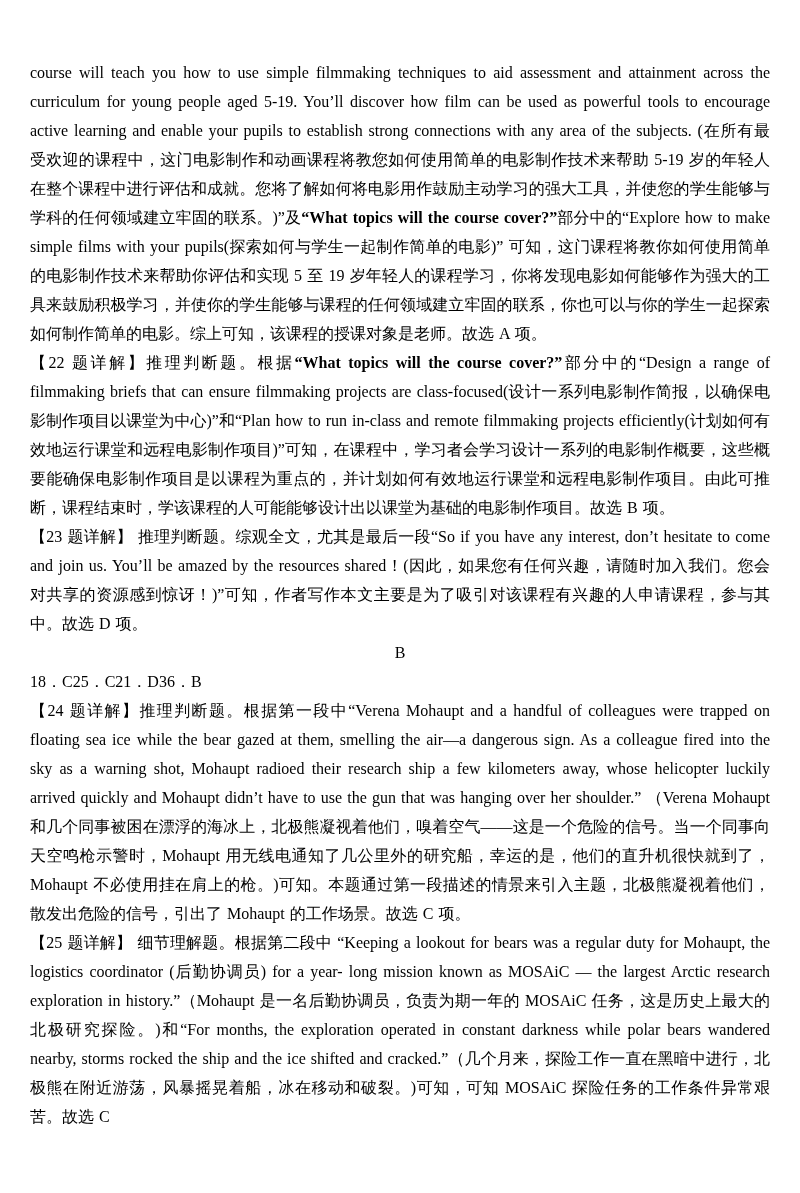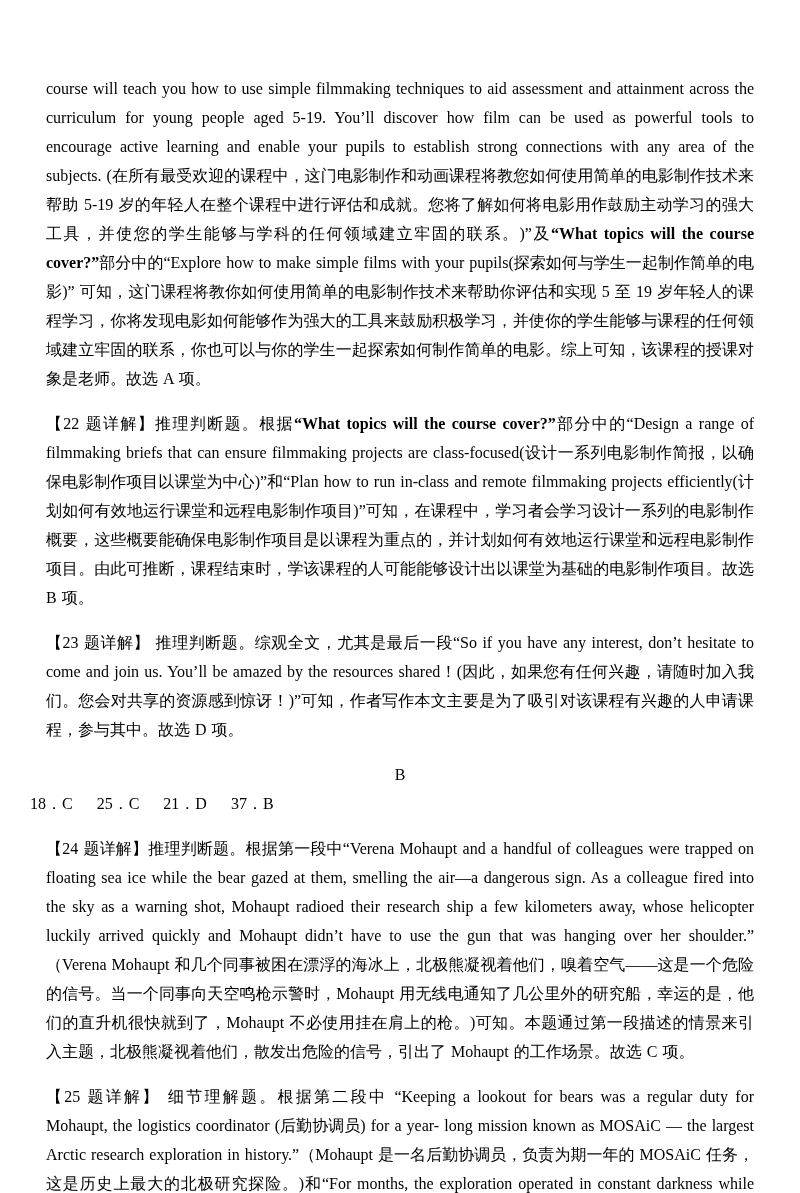--- a/index.html
+++ b/index.html
@@ -14,53 +14,52 @@
     box-sizing: border-box;
     padding: 58px 30px 0 30px;
     background: #ffffff;
     color: #000000;
     font-family: "Liberation Serif", "DejaVu Serif", serif;
     font-size: 16px;
     line-height: 29px;
     overflow: hidden;
   }
   p.para {
-    margin: 16px;
+    margin: 0;
     text-align: justify;
     text-justify: inter-ideograph;
     word-spacing: 1px;
   }
   .bold {
     font-weight: bold;
   }
   .section-heading {
     text-align: center;
     margin: 0;
   }
   .answers-line {
     margin: 0;
     text-align: left;
   }
   .answers-line span + span {
-    margin-left: 24px;
   }
 </style>
 </head>
 <body>
 
 <div class="page">
 
   <p class="para"><span>course will teach you how to use simple filmmaking techniques to aid assessment and attainment across the curriculum for young people aged 5-19. You’ll discover how film can be used as powerful tools to encourage active learning and enable your pupils to establish strong connections with any area of the subjects. (在所有最受欢迎的课程中，这门电影制作和动画课程将教您如何使用简单的电影制作技术来帮助 5-19 岁的年轻人在整个课程中进行评估和成就。您将了解如何将电影用作鼓励主动学习的强大工具，并使您的学生能够与学科的任何领域建立牢固的联系。)”及</span><span class="bold">“What topics will the course cover?”</span><span>部分中的“Explore how to make simple films with your pupils(探索如何与学生一起制作简单的电影)” 可知，这门课程将教你如何使用简单的电影制作技术来帮助你评估和实现 5 至 19 岁年轻人的课程学习，你将发现电影如何能够作为强大的工具来鼓励积极学习，并使你的学生能够与课程的任何领域建立牢固的联系，你也可以与你的学生一起探索如何制作简单的电影。综上可知，该课程的授课对象是老师。故选 A 项。</span></p>
 
   <p class="para"><span>【22 题详解】推理判断题。根据</span><span class="bold">“What topics will the course cover?”</span><span>部分中的“Design a range of filmmaking briefs that can ensure filmmaking projects are class-focused(设计一系列电影制作简报，以确保电影制作项目以课堂为中心)”和“Plan how to run in-class and remote filmmaking projects efficiently(计划如何有效地运行课堂和远程电影制作项目)”可知，在课程中，学习者会学习设计一系列的电影制作概要，这些概要能确保电影制作项目是以课程为重点的，并计划如何有效地运行课堂和远程电影制作项目。由此可推断，课程结束时，学该课程的人可能能够设计出以课堂为基础的电影制作项目。故选 B 项。</span></p>
 
   <p class="para"><span>【23 题详解】 推理判断题。综观全文，尤其是最后一段“So if you have any interest, don’t hesitate to come and join us. You’ll be amazed by the resources shared！(因此，如果您有任何兴趣，请随时加入我们。您会对共享的资源感到惊讶！)”可知，作者写作本文主要是为了吸引对该课程有兴趣的人申请课程，参与其中。故选 D 项。</span></p>
 
   <p class="section-heading">B</p>
 
-  <p class="answers-line"><span>18．C</span><span>25．C</span><span>21．D</span><span>37．B</span></p>
+  <p class="answers-line"><span>18．C</span><span>25．C</span><span>21．D</span><span>36．B</span></p>
 
 
   <p class="para"><span>【24 题详解】推理判断题。根据第一段中“Verena Mohaupt and a handful of colleagues were trapped on floating sea ice while the bear gazed at them, smelling the air—a dangerous sign. As a colleague fired into the sky as a warning shot, Mohaupt radioed their research ship a few kilometers away, whose helicopter luckily arrived quickly and Mohaupt didn’t have to use the gun that was hanging over her shoulder.” （Verena Mohaupt 和几个同事被困在漂浮的海冰上，北极熊凝视着他们，嗅着空气——这是一个危险的信号。当一个同事向天空鸣枪示警时，Mohaupt 用无线电通知了几公里外的研究船，幸运的是，他们的直升机很快就到了，Mohaupt 不必使用挂在肩上的枪。)可知。本题通过第一段描述的情景来引入主题，北极熊凝视着他们，散发出危险的信号，引出了 Mohaupt 的工作场景。故选 C 项。</span></p>
 
   <p class="para"><span>【25 题详解】 细节理解题。根据第二段中 “Keeping a lookout for bears was a regular duty for Mohaupt, the logistics coordinator (后勤协调员) for a year- long mission known as MOSAiC — the largest Arctic research exploration in history.”（Mohaupt 是一名后勤协调员，负责为期一年的 MOSAiC 任务，这是历史上最大的北极研究探险。)和“For months, the exploration operated in constant darkness while polar bears wandered nearby, storms rocked the ship and the ice shifted and cracked.”（几个月来，探险工作一直在黑暗中进行，北极熊在附近游荡，风暴摇晃着船，冰在移动和破裂。)可知，可知 MOSAiC 探险任务的工作条件异常艰苦。故选 C</span></p>
 
 </div>
 
 </body></html>

